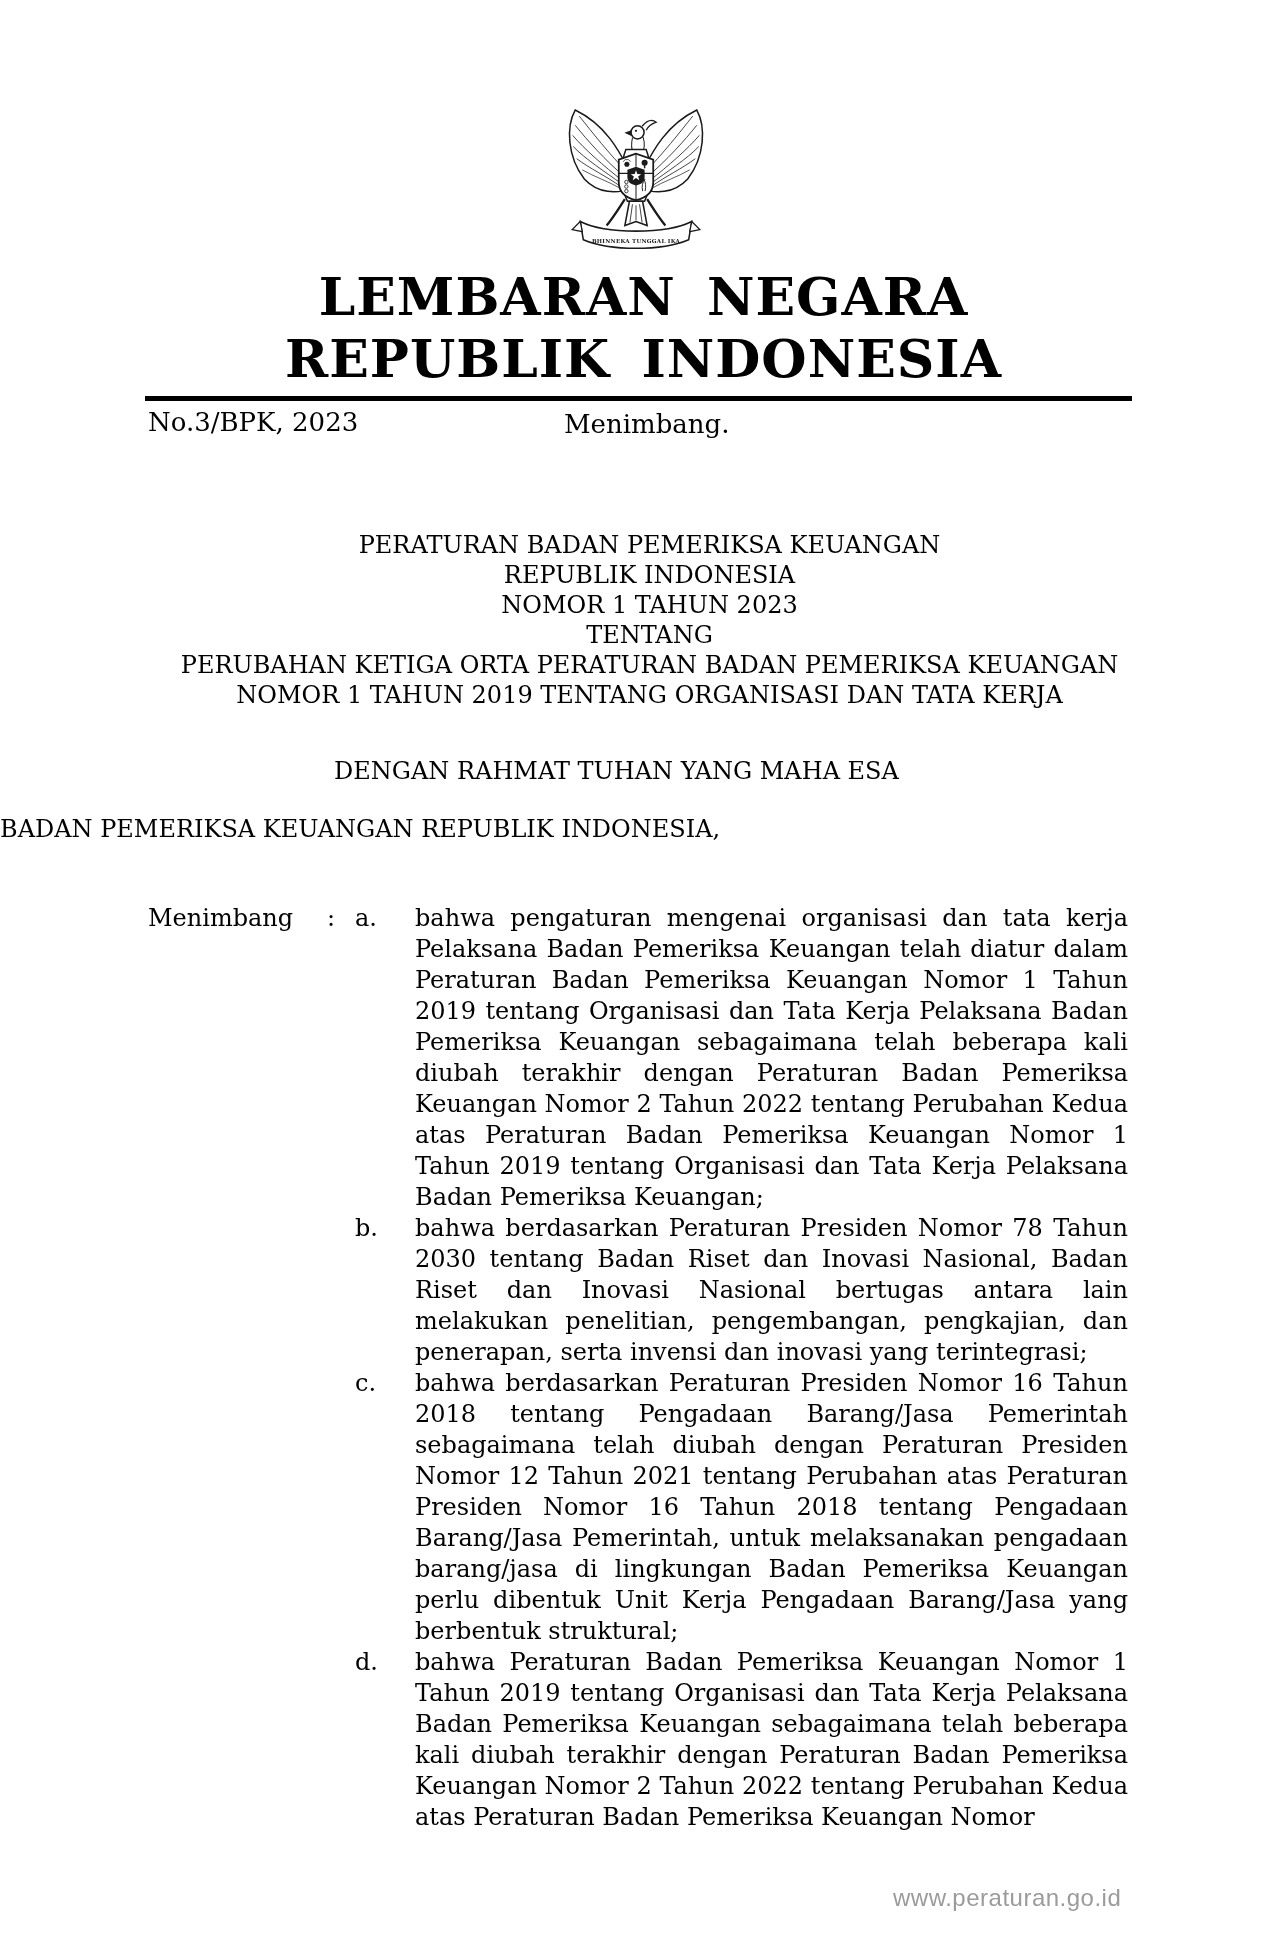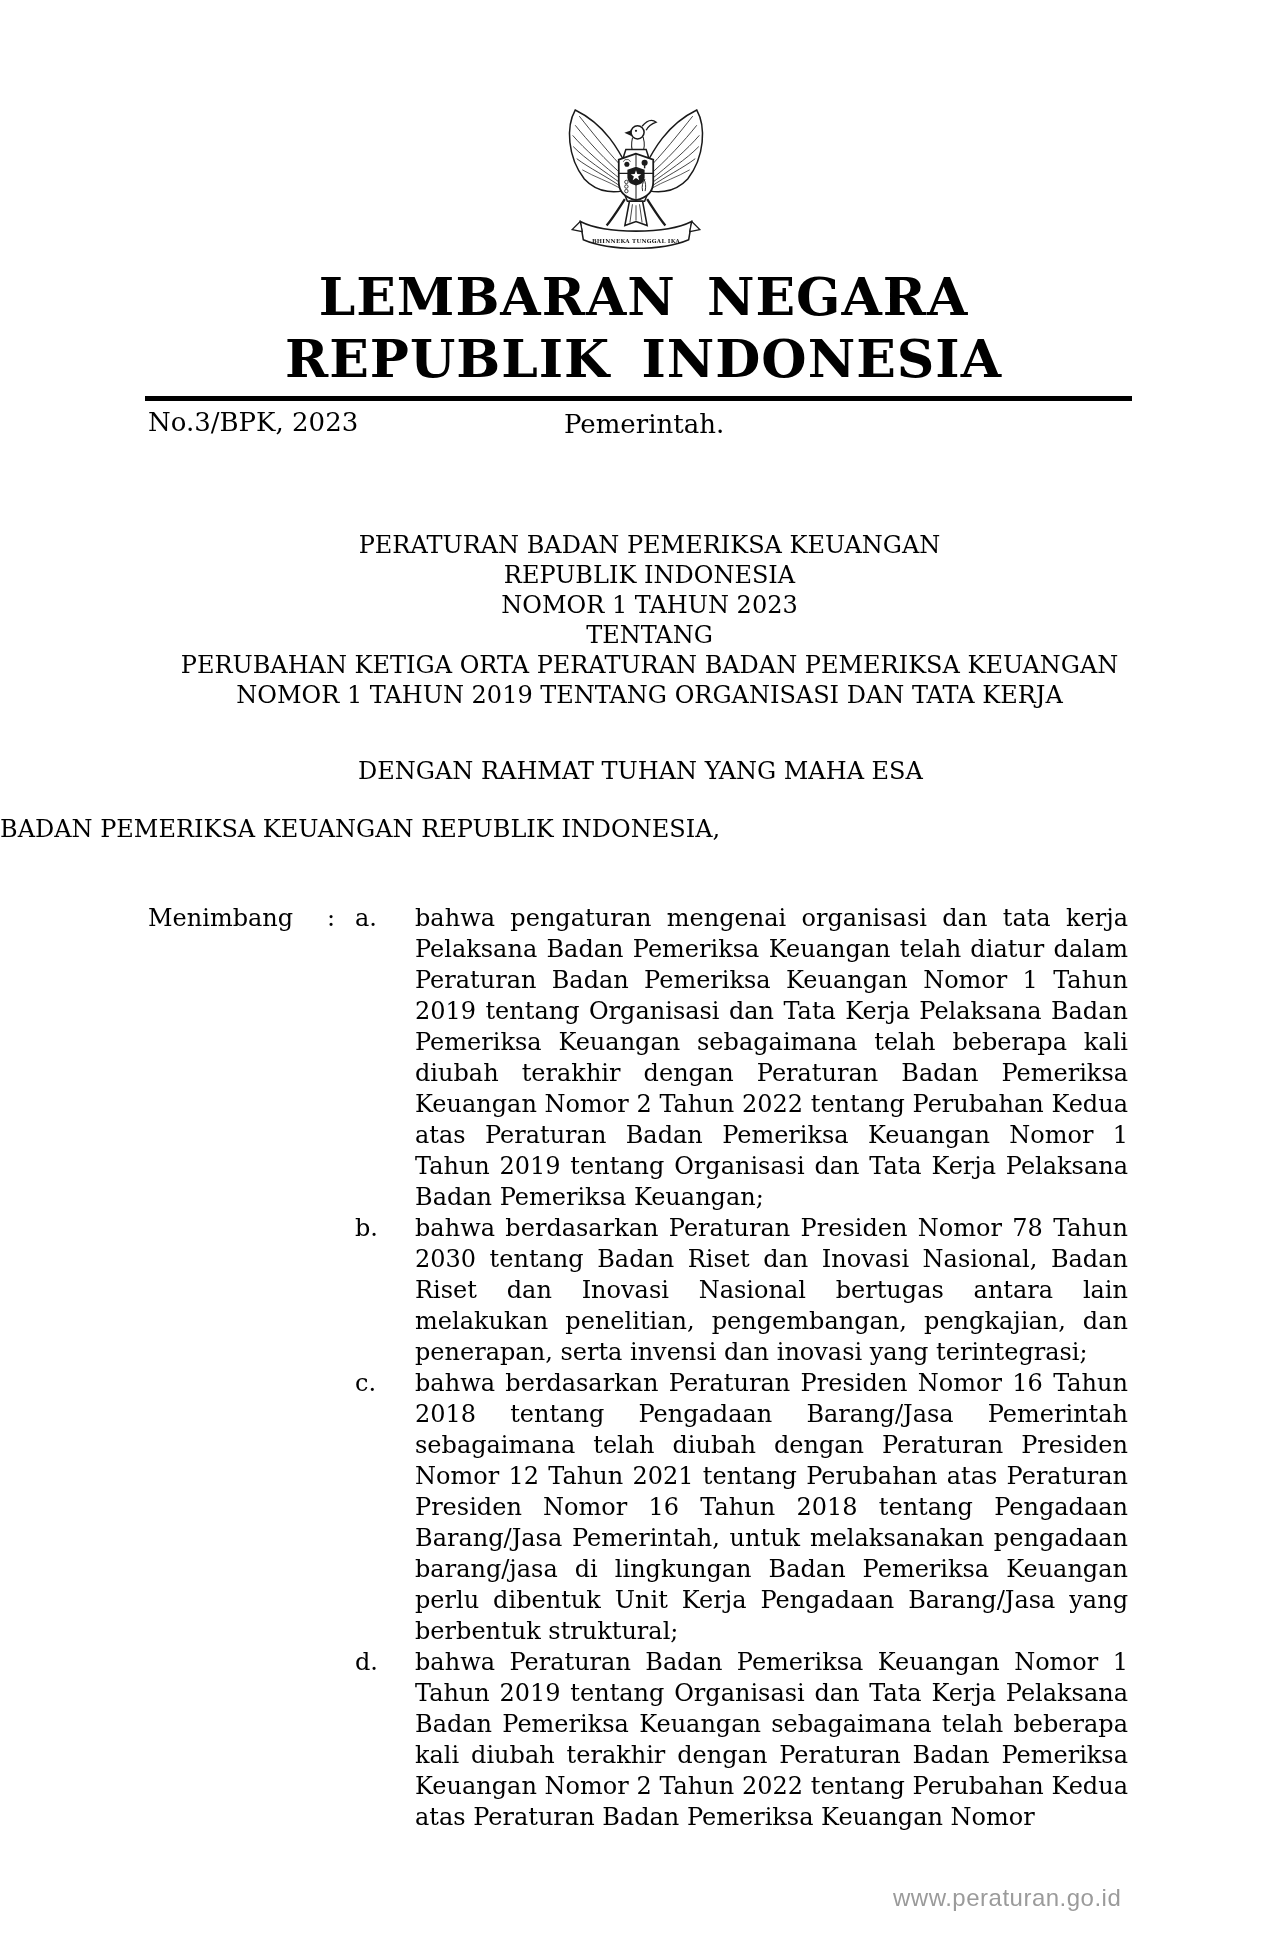--- a/index.html
+++ b/index.html
@@ -58,21 +58,20 @@
     font-size: 24px;
     line-height: 30px;
     padding-left: 12px;
   }
   .invocation {
     position: absolute;
     left: 0; top: 757px;
     width: 1233px;
     text-align: center;
     font-size: 24px;
-    margin-left: 24px;
   }
   .issuer {
     position: absolute;
     left: 0; top: 815px;
     width: 1275px;
     text-align: left;
     font-size: 24px;
   }
   .menimbang-label {
     position: absolute;
@@ -193,21 +192,21 @@
 
   <div class="masthead">
     <div>LEMBARAN NEGARA</div>
     <div>REPUBLIK INDONESIA</div>
   </div>
 
   <div class="masthead-rule"></div>
 
   <div class="edition-number">No.3/BPK, 2023</div>
   <div class="subject-block">
-    <div>Pemerintah.</div>
+    <div>Menimbang.</div>
   </div>
 
   <div class="reg-title">
     <div>PERATURAN BADAN PEMERIKSA KEUANGAN</div>
     <div>REPUBLIK INDONESIA</div>
     <div>NOMOR 1 TAHUN 2023</div>
     <div>TENTANG</div>
     <div>PERUBAHAN KETIGA ORTA PERATURAN BADAN PEMERIKSA KEUANGAN</div>
     <div>NOMOR 1 TAHUN 2019 TENTANG ORGANISASI DAN TATA KERJA</div>
   </div>

